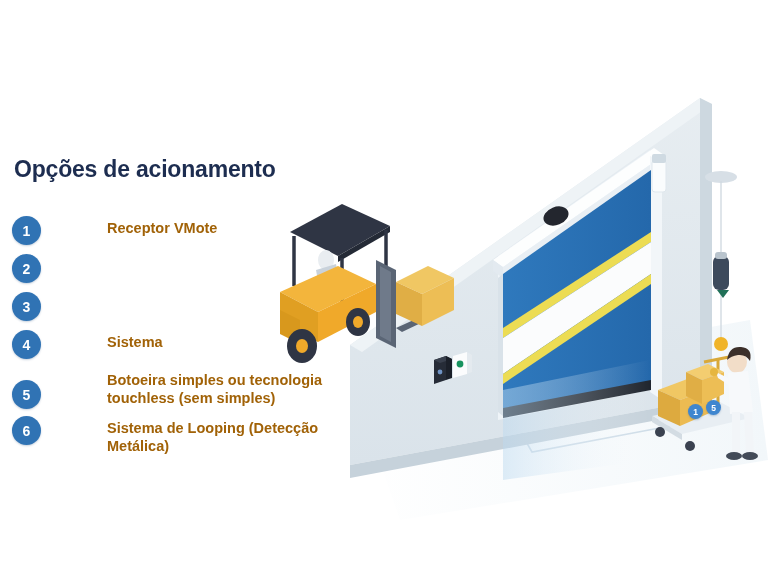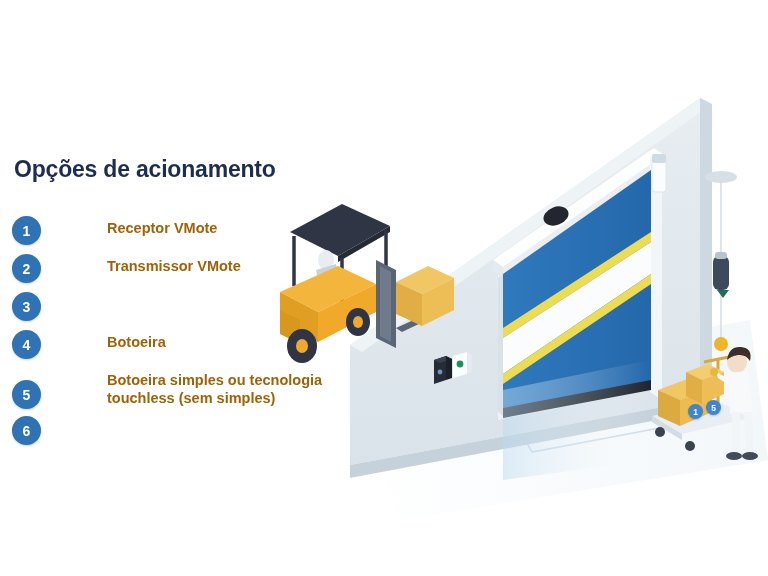--- a/index.html
+++ b/index.html
@@ -59,39 +59,39 @@
 
     <div class="list">
 
       <div class="row">
         <div class="badge">1</div>
         <div class="rtext">Receptor VMote</div>
       </div>
 
       <div class="row">
         <div class="badge">2</div>
-        <div class="rtext">Transmissor VMote</div>
       </div>
 
       <div class="row">
         <div class="badge">3</div>
       </div>
 
       <div class="row">
         <div class="badge">4</div>
-        <div class="rtext">Botoeira</div>
+        <div class="rtext">Sistema</div>
       </div>
 
       <div class="row tall">
         <div class="badge">5</div>
         <div class="rtext">Botoeira simples ou tecnologia touchless (sem simples)</div>
       </div>
 
       <div class="row">
         <div class="badge">6</div>
+        <div class="rtext">Sistema de Looping (Detecção Metálica)</div>
       </div>
 
     </div>
   </div>
 
   <div class="scene">
     <svg width="518" height="460" viewBox="0 0 518 460">
       <defs>
         <linearGradient id="wallG" x1="0" y1="0" x2="0" y2="1">
           <stop offset="0" stop-color="#e7edf1"></stop>

